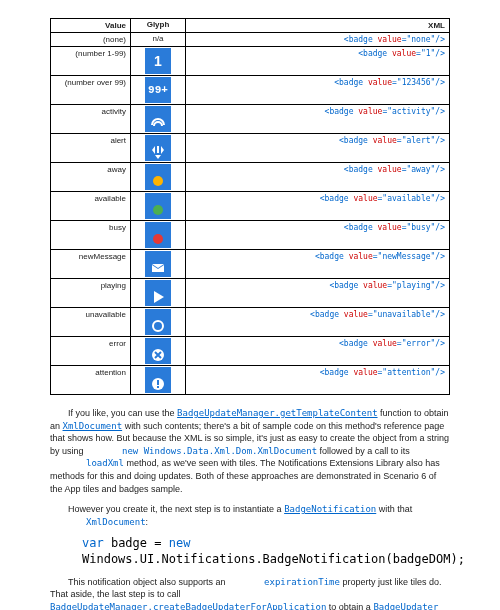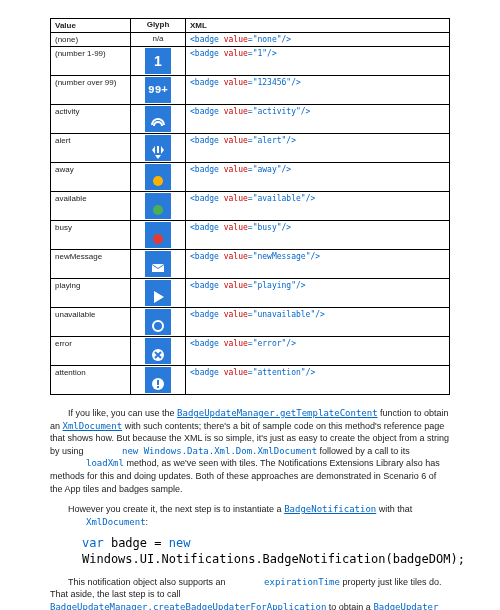--- a/index.html
+++ b/index.html
@@ -14,21 +14,21 @@
     overflow: hidden;
   }
   table {
     border-collapse: collapse;
     width: 100%;
     margin-bottom: 12px;
   }
   th, td {
     border: 1px solid #000;
     padding: 2px 4px;
-    text-align: left;
+    text-align: right;
     vertical-align: top;
     font-size: 8px;
   }
   th { font-weight: bold; }
   .col-value { width: 80px; }
   .col-glyph { width: 55px; text-align: center; padding: 1px;}
   .col-xml { }
   .glyph-box {
     display: inline-block;
     width: 26px;

